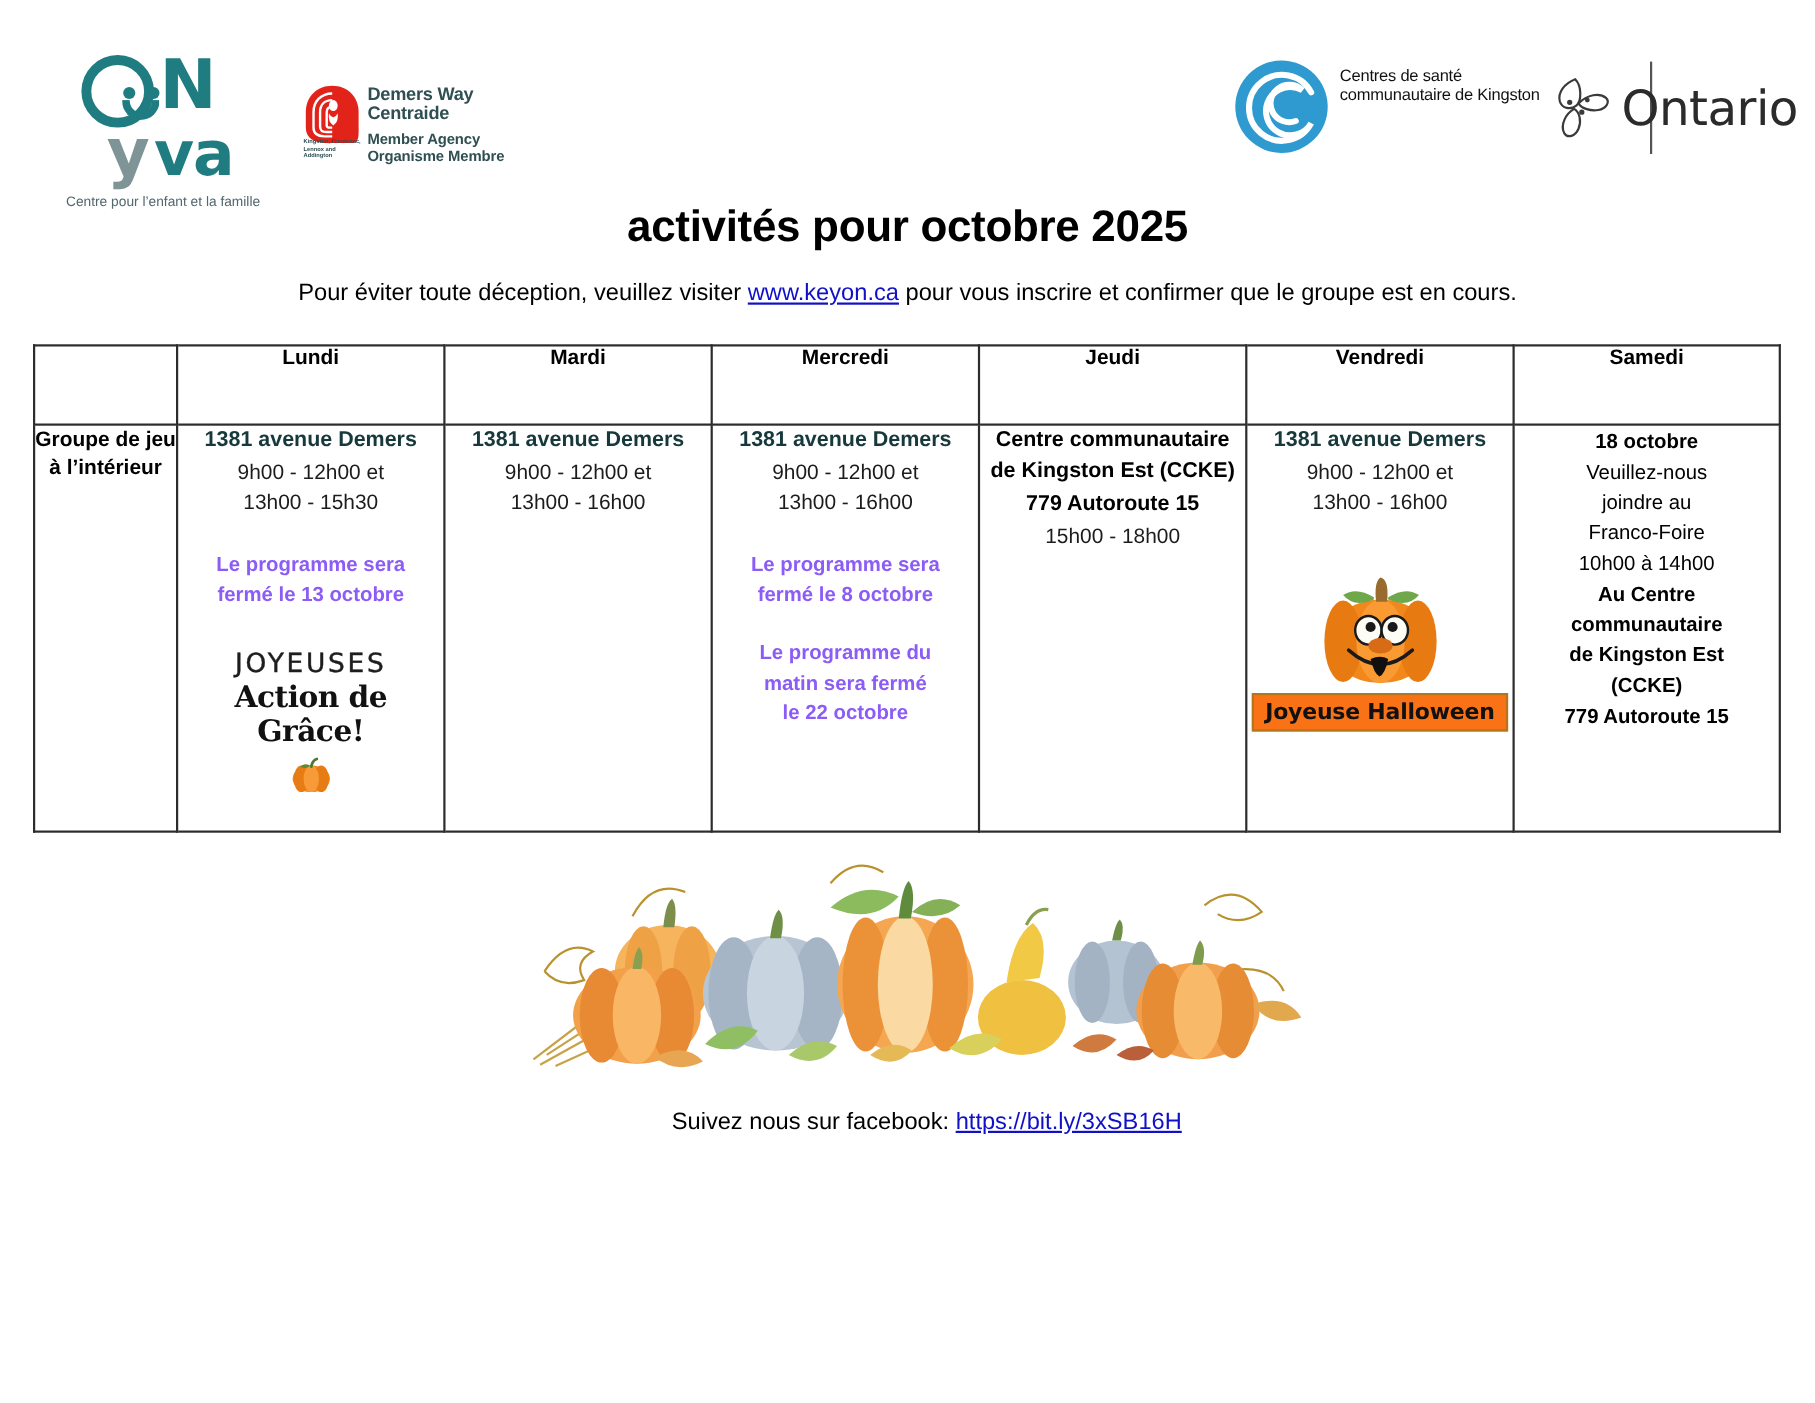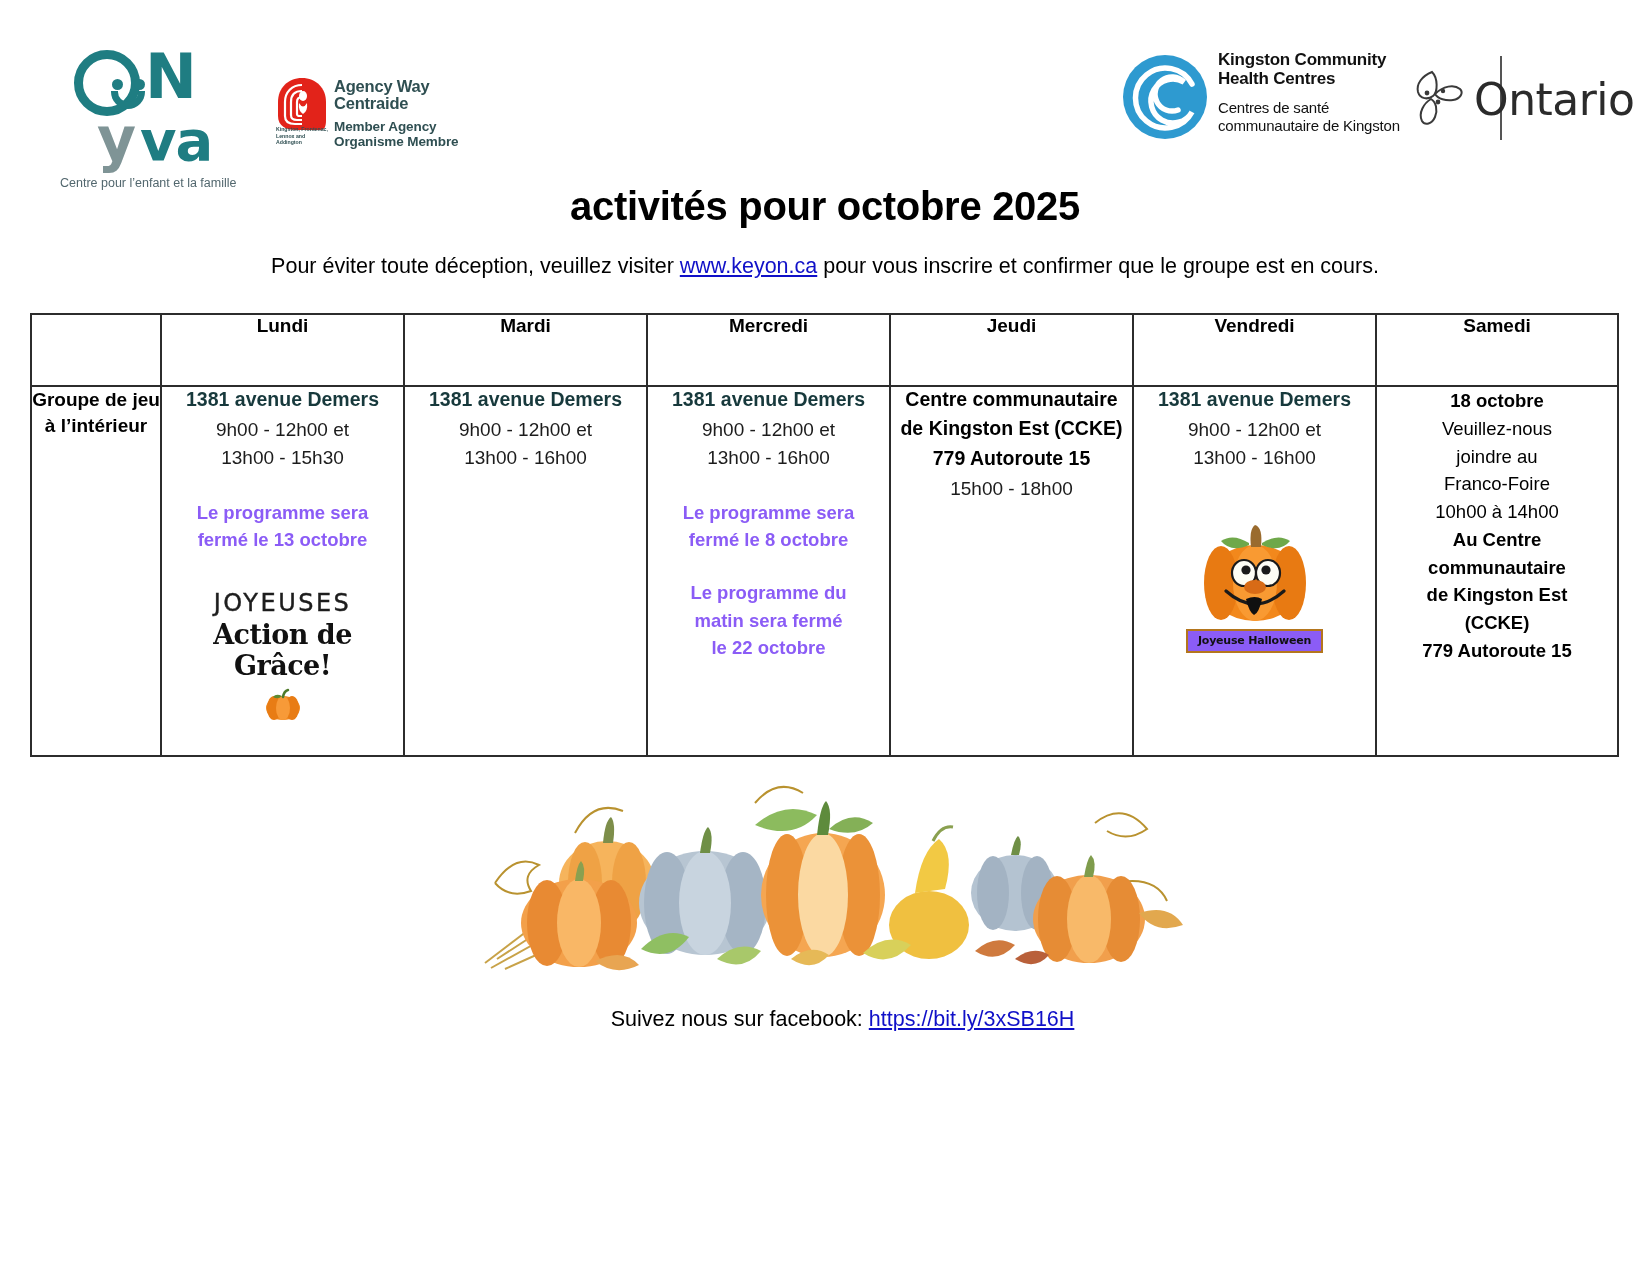--- a/index.html
+++ b/index.html
@@ -190,24 +190,24 @@
     font-family: "DejaVu Serif", serif;
     letter-spacing: -0.5px;
   }
   .tg-pump { margin-top: 6px; }
 
   
   .hw { margin-top: 44px; text-align: center; }
   .hw-banner {
     display: inline-block;
     margin-top: 0px;
-    background: #8b5cf6;
+    background: #f97316;
     border: 2px solid #b4761d;
     padding: 3px 10px 4px 10px;
-    font-size: 11px; font-weight: bold; color: #111;
+    font-size: 20px; font-weight: bold; color: #111;
     font-family: "DejaVu Sans", sans-serif;
     letter-spacing: -0.2px;
   }
 
   
   .art { position: relative; height: 230px; margin-top: 6px; }
   .art svg { display: block; margin: 0 auto; }
 
   
   .footer { text-align: center; margin-top: 4px; }
@@ -243,40 +243,36 @@
         <path d="M26 2 C12 2 2 12 2 26 L2 40 C2 50 10 54 20 54 L44 54 C49 54 50 50 50 44 L50 26 C50 12 40 2 26 2 Z" fill="#e2231a"></path>
         <path d="M26 9 C16 9 9 16 9 26 L9 40 C9 46 13 48 19 48 L26 48" fill="none" stroke="#fff" stroke-width="2.2"></path>
         <path d="M26 15 C19 15 15 19 15 26 L15 39 C15 43 17 44 21 44 L26 44" fill="none" stroke="#fff" stroke-width="2.2"></path>
         <path d="M26 21 C22 21 21 23 21 26 L21 38 C21 40 22 40 24 40 L26 40" fill="none" stroke="#fff" stroke-width="2.2"></path>
         <ellipse cx="27" cy="20" rx="4" ry="5" fill="#fff"></ellipse>
         <path d="M23 27 q4 7 8 0 q1 8 -4 11 q-5 -3 -4 -11 Z" fill="#fff"></path>
       </svg>
       <div class="uw-region">Kingston, Frontenac, Lennox and Addington</div>
       <div class="uw-txt">
         <div class="uw-l1">
-          <div>Agency Way</div>
+          <div>Demers Way</div>
           <div>Centraide</div>
         </div>
         <div class="uw-l2">
           <div>Member Agency</div>
           <div>Organisme Membre</div>
         </div>
       </div>
     </div>
 
     <div class="kchc">
       <svg class="kchc-mark" viewBox="0 0 86 86">
         <circle cx="43" cy="43" r="42" fill="#2e9ad0"></circle>
         <path d="M70 30 A30 30 0 1 0 70 58 A22 22 0 1 1 62 28 A17 17 0 1 0 56 56" fill="none" stroke="#ffffff" stroke-width="5.5" stroke-linecap="round"></path>
       </svg>
       <div class="kchc-txt">
-        <div class="kchc-l1">
-          <div>Kingston Community</div>
-          <div>Health Centres</div>
-        </div>
         <div class="kchc-l2">
           <div>Centres de santé</div>
           <div>communautaire de Kingston</div>
         </div>
       </div>
       <div class="kchc-div"></div>
     </div>
 
     <div class="ontario">
       <svg class="ont-tril" viewBox="0 0 66 66">

